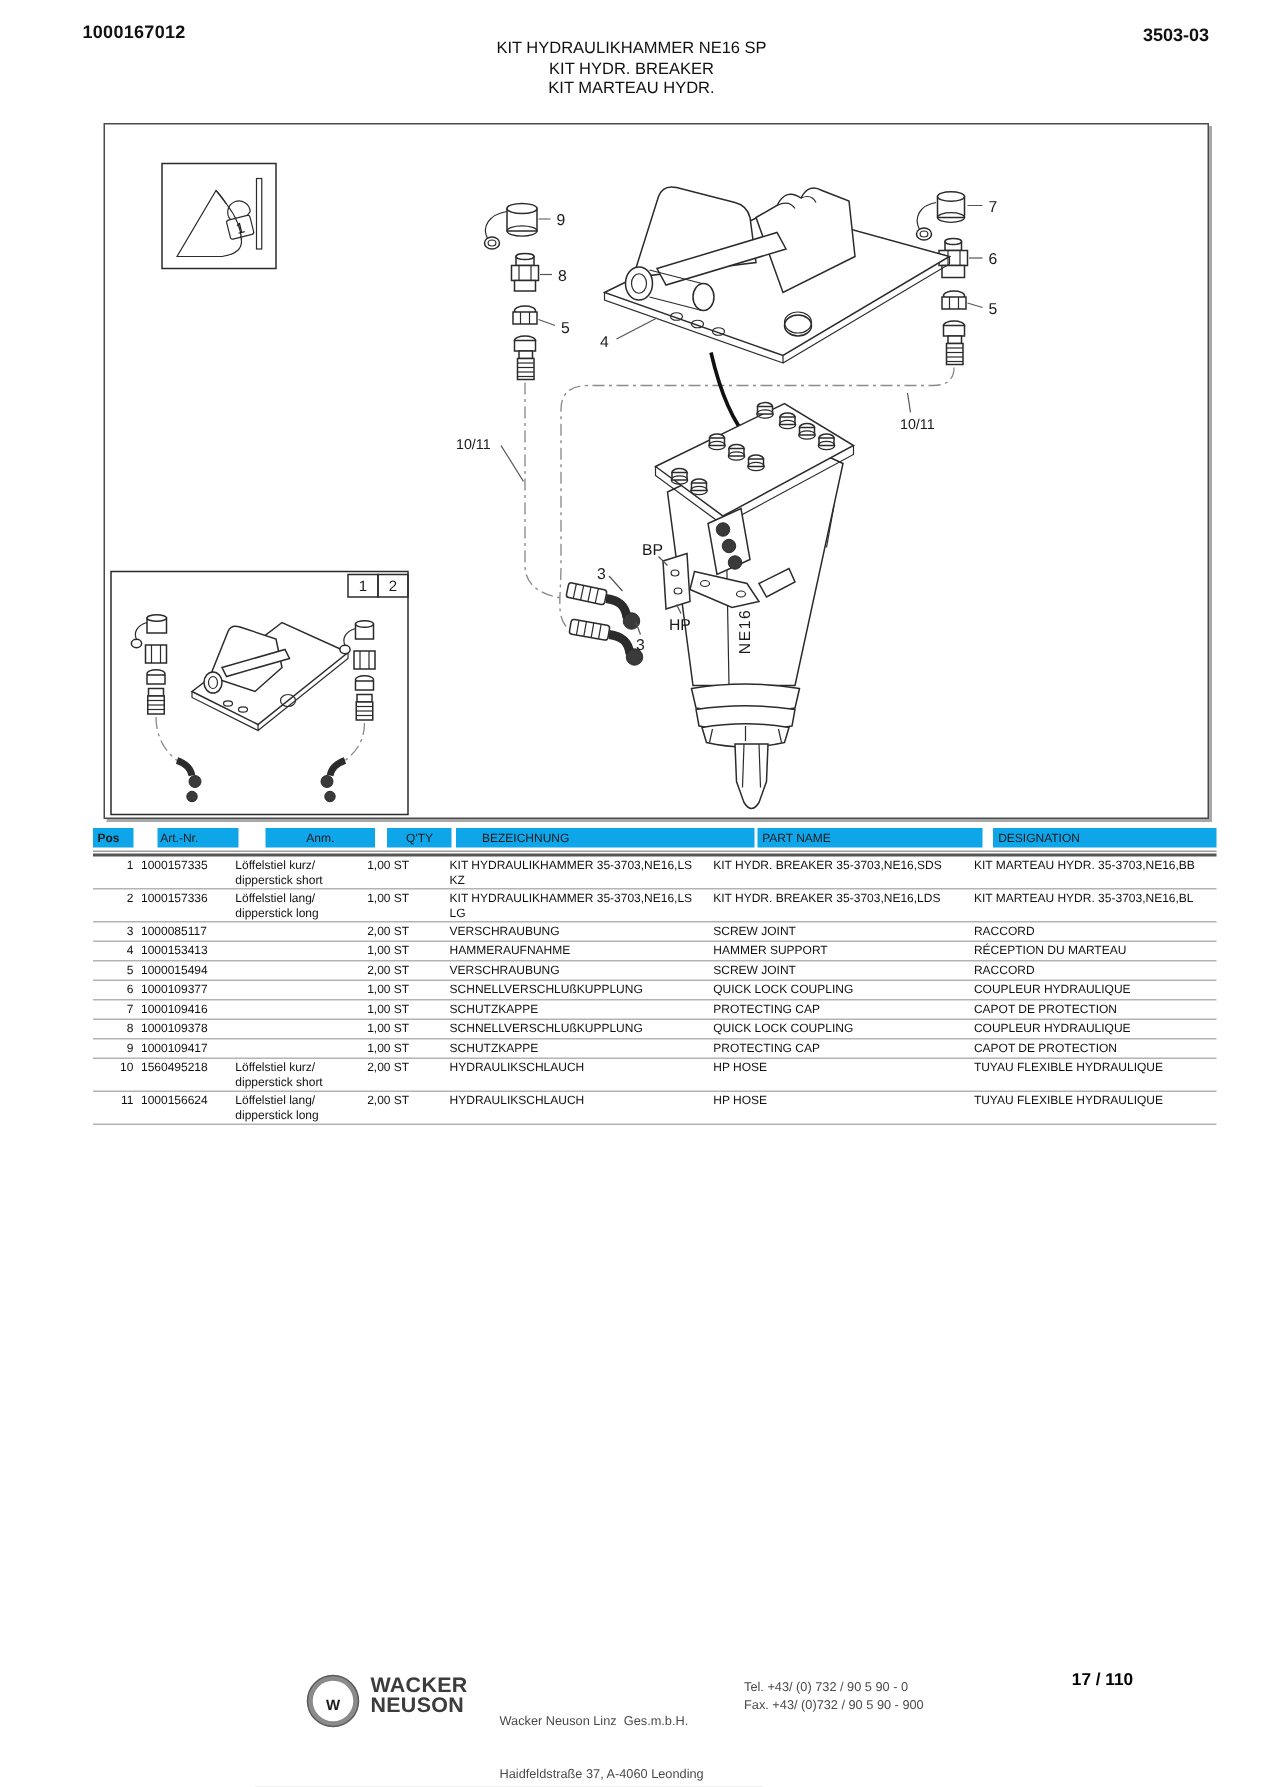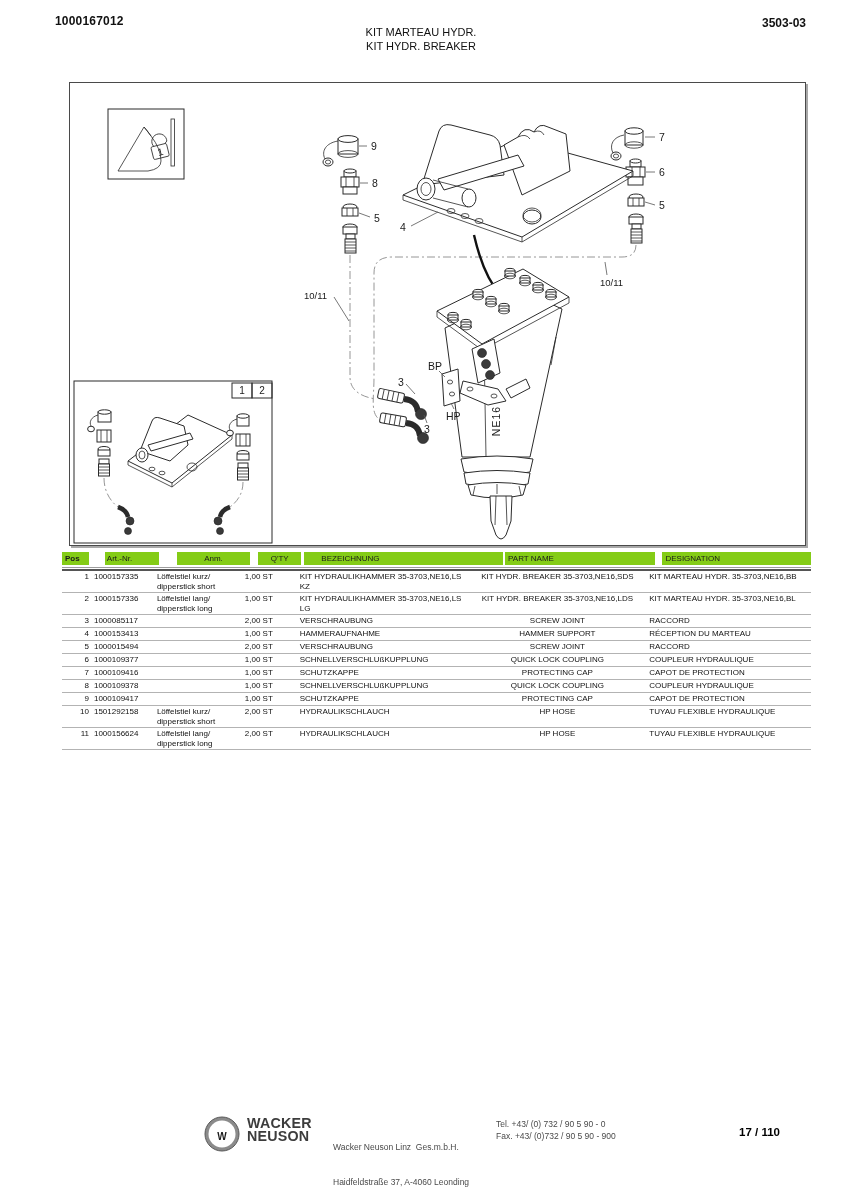--- a/index.html
+++ b/index.html
@@ -18,56 +18,57 @@
   svg .small-ref{font-size:9.5px;}
   .ln{stroke:#2b2b2b;stroke-width:1;fill:none;}
   .lnw{stroke:#2b2b2b;stroke-width:1;fill:#ffffff;}
   .lnt{stroke:#2b2b2b;stroke-width:.8;fill:none;}
   .dd{stroke:#8a8a8a;stroke-width:.9;fill:none;stroke-dasharray:8 3 2 3;}
   .leader{stroke:#555;stroke-width:.8;fill:none;}
   .dark{fill:#3a3a3a;stroke:#222;stroke-width:.6;}
   
   .parts-table{position:absolute;left:62px;top:552px;width:749px;font-size:8px;}
   .thead{display:flex;height:13px;align-items:stretch;}
-  .hcell{background:#84cc16;color:#1a1a1a;display:flex;align-items:center;height:13px;}
+  .hcell{background:#0ea5e9;color:#1a1a1a;display:flex;align-items:center;height:13px;}
   .hc-pos{width:27px;padding-left:3px;font-weight:bold;}
   .hc-art{width:59px;margin-left:16px;padding-left:2px;}
   .hc-anm{width:83px;margin-left:18px;justify-content:center;}
   .hc-qty{width:49px;margin-left:8px;justify-content:center;}
   .hc-bez{width:206px;margin-left:3px;padding-left:17px;}
   .hc-part{width:167px;margin-left:2px;padding-left:3px;text-align:center;}
   .hc-desig{width:165px;margin-left:7px;padding-left:3px;}
   .head-rule{margin-top:2px;border-top:1px solid #9c9c9c;border-bottom:2px solid #555;height:1px;}
   .trow{display:flex;border-bottom:1px solid #b3b3b3;padding-top:1px;line-height:10px;min-height:11px;}
   .trow .c{white-space:pre-line;}
   .c-pos{width:27px;text-align:right;padding-right:1px;}
   .c-art{width:59px;margin-left:2px;padding-left:2px;box-sizing:border-box;}
   .c-anm{width:83px;margin-left:3px;padding-left:3px;box-sizing:border-box;}
   .c-qty{width:49px;margin-left:8px;text-align:left;white-space:pre;}
   .c-bez{width:174px;margin-left:3px;padding-left:3px;box-sizing:border-box;}
-  .c-part{width:167px;margin-left:2px;padding-left:3px;box-sizing:border-box;text-align:center;}
+  .c-part{width:167px;margin-left:2px;padding-left:3px;box-sizing:border-box;}
   .c-desig{width:165px;margin-left:7px;padding-left:3px;box-sizing:border-box;}
   
   .footer{position:absolute;left:0;top:1110px;width:842px;height:60px;color:#3d3d3d;}
   .logo{position:absolute;left:203px;top:5px;}
   .brand{position:absolute;left:247px;top:7px;font-weight:bold;font-size:14px;line-height:13px;
          letter-spacing:.2px;color:#3c3c3c;transform:scaleX(1.02);transform-origin:left;}
   .company{position:absolute;left:333px;top:9px;font-size:8.5px;line-height:11.5px;color:#4a4a4a;white-space:pre;}
   .phones{position:absolute;left:496px;top:9px;font-size:8.5px;line-height:11.5px;color:#4a4a4a;}
-  .pageno{position:absolute;left:690px;top:16px;width:90px;text-align:right;font-size:11.5px;font-weight:bold;color:#000;}
+  .pageno{position:absolute;left:690px;top:4px;width:90px;text-align:center;font-size:11.5px;font-weight:bold;color:#000;}
 </style>
 </head>
 <body>
 
 <div class="page">
 
   <div class="doc-number">1000167012</div>
   <div class="title-block">
+    <div>KIT HYDRAULIKHAMMER NE16 SP</div>
+    <div>KIT HYDR. BREAKER</div>
     <div>KIT MARTEAU HYDR.</div>
-    <div>KIT HYDR. BREAKER</div>
   </div>
   <div class="page-code">3503-03</div>
 
   <div class="diagram-frame">
     <svg width="735" height="462" viewBox="0 0 735 462">
 
       <g>
         <rect x="38" y="26" width="76" height="70" class="ln"></rect>
         <path class="lnt" d="M 48 88 L 74 44 Q 77 47 81 53 Q 91 66 91 78 Q 91 86 78 88 Z"></path>
         <path class="lnt" d="M 74 44 L 81 53"></path>
@@ -465,21 +466,21 @@
       <div class="c c-pos">9</div>
       <div class="c c-art">1000109417</div>
       <div class="c c-anm"></div>
       <div class="c c-qty">1,00  ST</div>
       <div class="c c-bez">SCHUTZKAPPE</div>
       <div class="c c-part">PROTECTING CAP</div>
       <div class="c c-desig">CAPOT DE PROTECTION</div>
     </div>
     <div class="trow">
       <div class="c c-pos">10</div>
-      <div class="c c-art">1501292158</div>
+      <div class="c c-art">1560495218</div>
       <div class="c c-anm">Löffelstiel kurz/
 dipperstick short</div>
       <div class="c c-qty">2,00  ST</div>
       <div class="c c-bez">HYDRAULIKSCHLAUCH</div>
       <div class="c c-part">HP HOSE</div>
       <div class="c c-desig">TUYAU FLEXIBLE HYDRAULIQUE</div>
     </div>
     <div class="trow">
       <div class="c c-pos">11</div>
       <div class="c c-art">1000156624</div>

